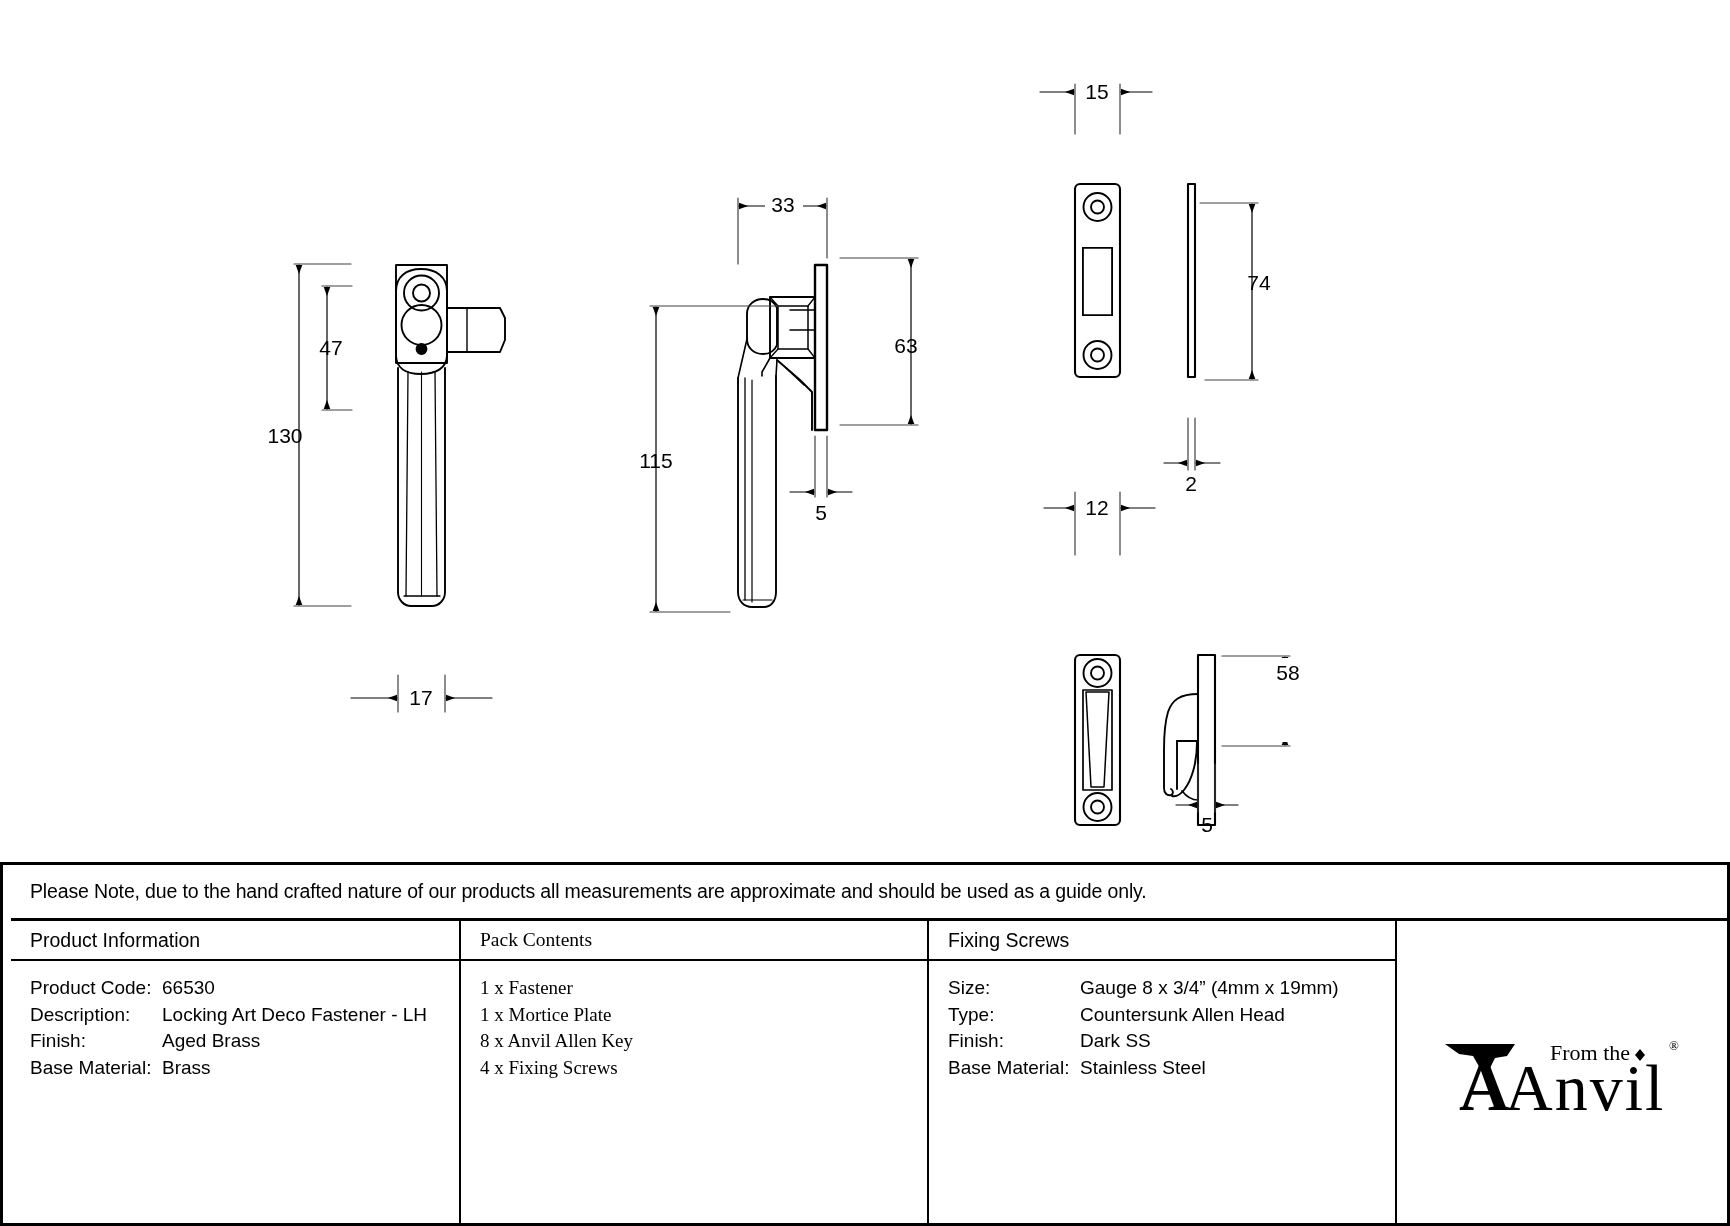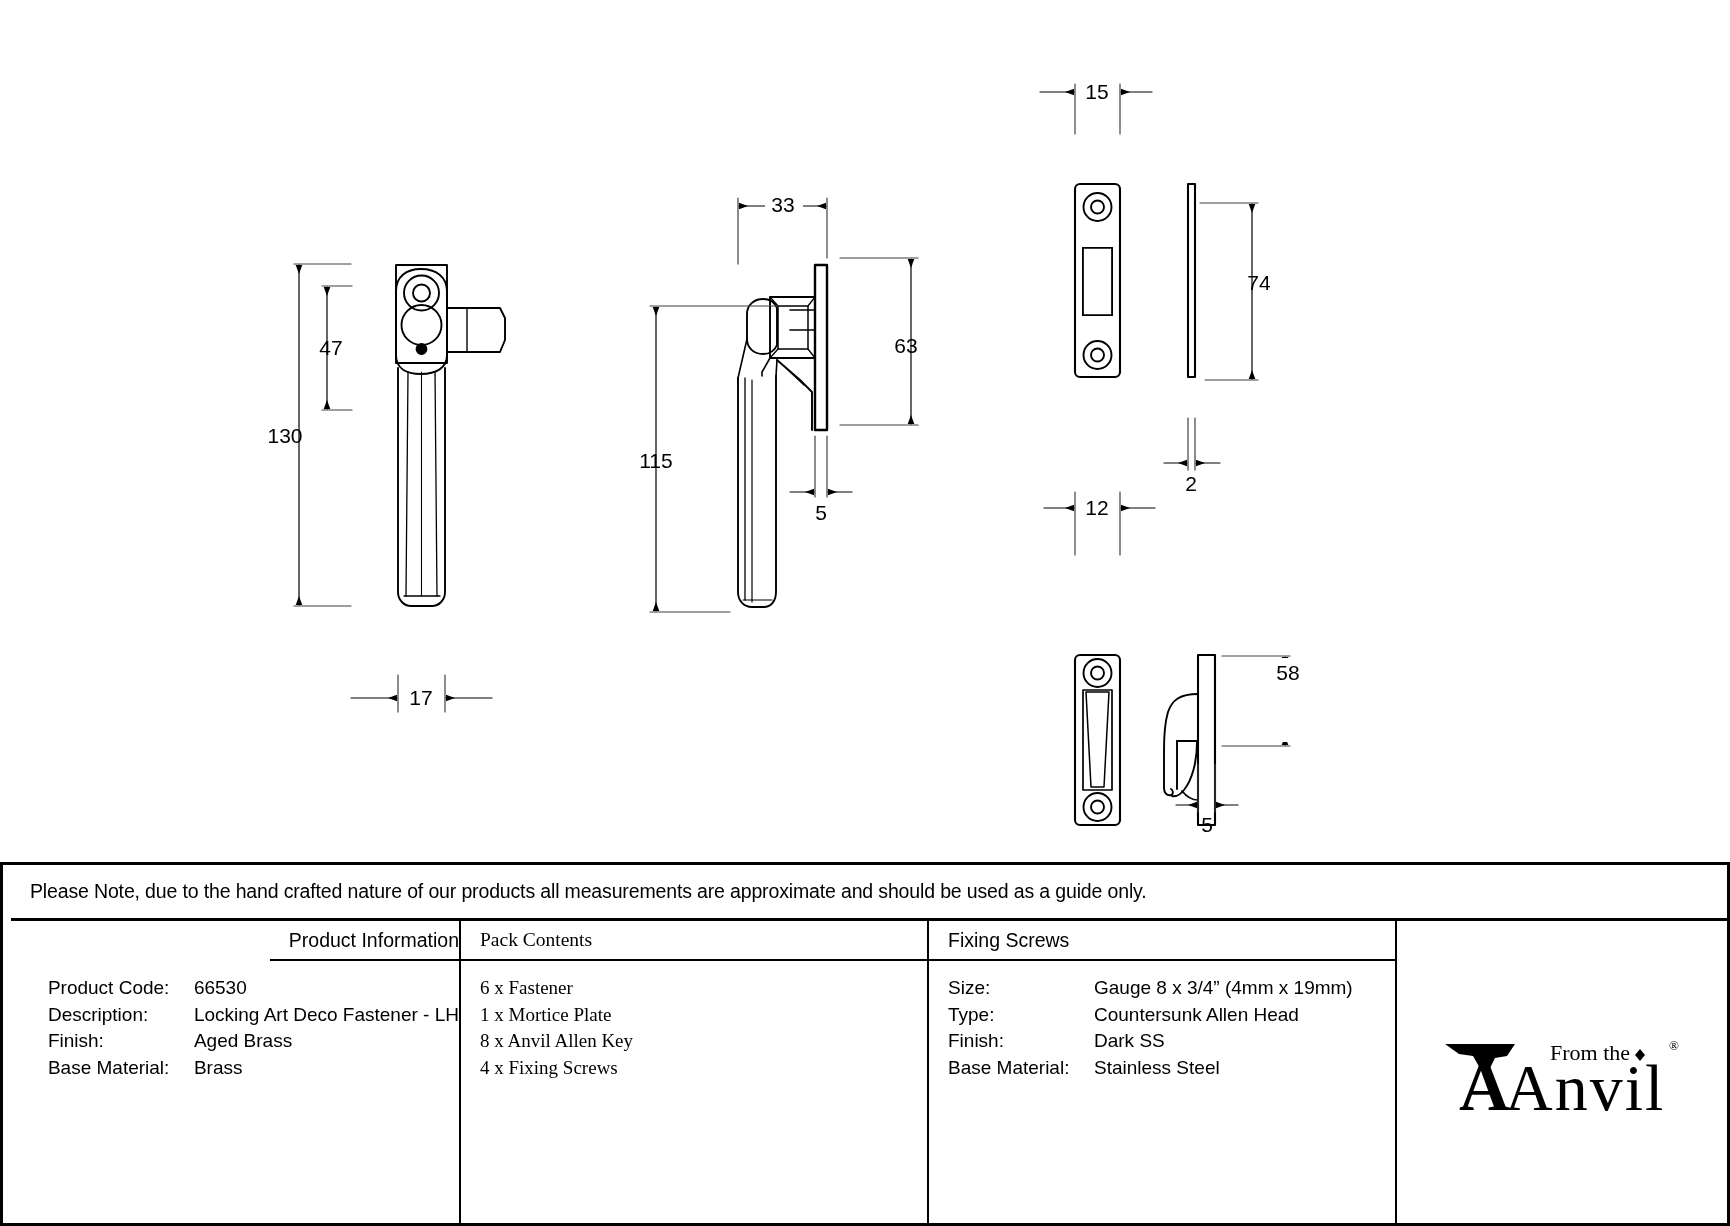--- a/index.html
+++ b/index.html
@@ -67,21 +67,21 @@
     display: flex;
     min-height: 0;
   }
   .col {
     box-sizing: border-box;
     border-right: 2px solid #000;
     display: flex;
     flex-direction: column;
     min-width: 0;
   }
-  .col.prodinfo { width: 450px; align-items: flex-end; }
+  .col.prodinfo { width: 450px; }
   .col.packcontents { width: 468px; font-family: Liberation Serif, serif; }
   .col.fixingscrews { width: 468px; }
   .col.logo {
     flex: 1;
     border-right: none;
     display: flex;
     align-items: center;
     justify-content: center;
   }
   .col-head {
@@ -94,21 +94,20 @@
     font-size: 19.5px;
   }
   .col-body {
     flex: 1;
     padding: 14px 0 0 19px;
     font-size: 19px;
   }
   .kv {
     display: flex;
     line-height: 26.5px;
-    gap: 14px;
   }
   .kv .k { width: 132px; flex: none; }
   .kv .v { flex: 1; }
   .packline { line-height: 26.5px; }
 
   
   .logo-wrap {
     position: relative;
     width: 250px;
     height: 92px;
@@ -356,21 +355,21 @@
           <div class="kv">
             <span class="k">Base Material:</span>
             <span class="v">Brass</span>
           </div>
         </div>
       </div>
 
       <div class="col packcontents">
         <div class="col-head">Pack Contents</div>
         <div class="col-body">
-          <div class="packline">6 x Fastener</div>
+          <div class="packline">1 x Fastener</div>
           <div class="packline">1 x Mortice Plate</div>
           <div class="packline">8 x Anvil Allen Key</div>
           <div class="packline">4 x Fixing Screws</div>
         </div>
       </div>
 
       <div class="col fixingscrews">
         <div class="col-head">Fixing Screws</div>
         <div class="col-body">
           <div class="kv">

